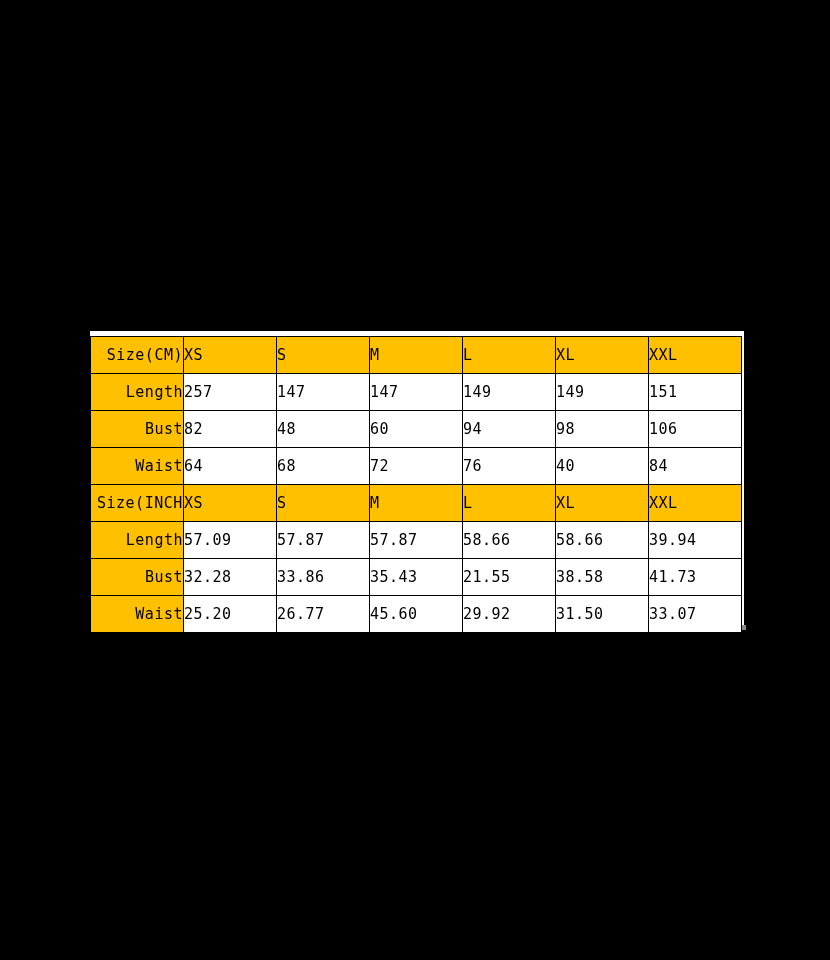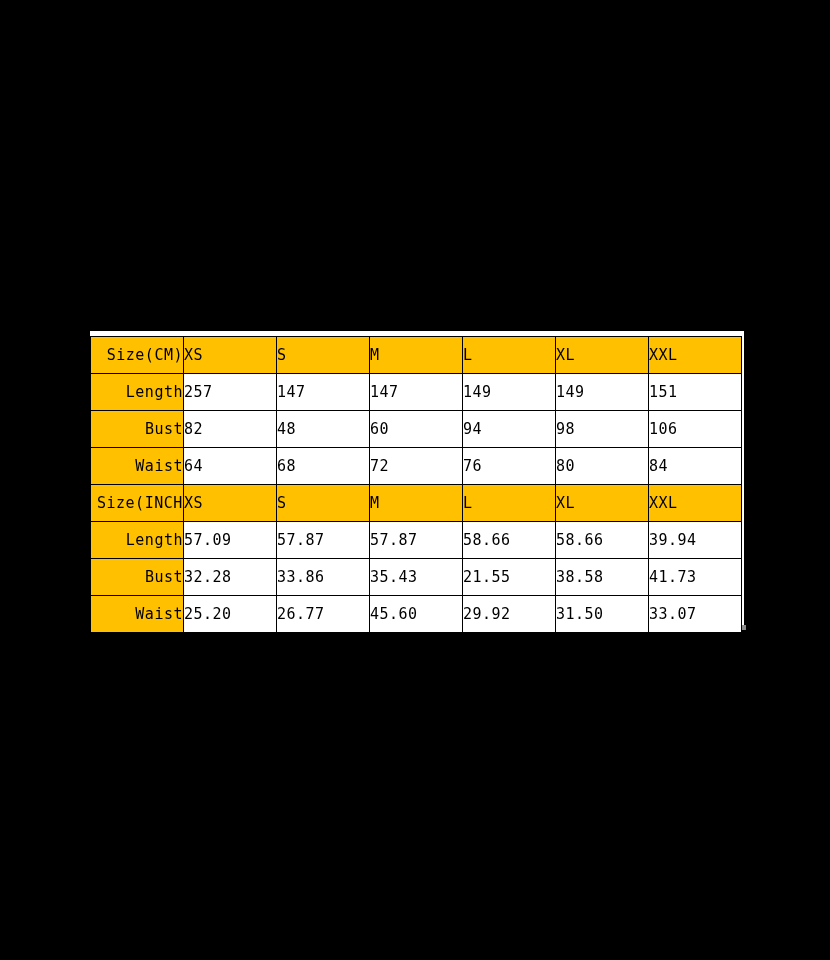--- a/index.html
+++ b/index.html
@@ -126,21 +126,21 @@
       <td>98</td>
       <td>106</td>
     </tr>
 
     <tr>
       <td class="cell-label">Waist</td>
       <td>64</td>
       <td>68</td>
       <td>72</td>
       <td>76</td>
-      <td>80</td>
+      <td>40</td>
       <td>84</td>
     </tr>
 
     <tr class="header-row">
       <th class="cell-label">Size(INCH)</th>
       <th>XS</th>
       <th>S</th>
       <th>M</th>
       <th>L</th>
       <th>XL</th>

